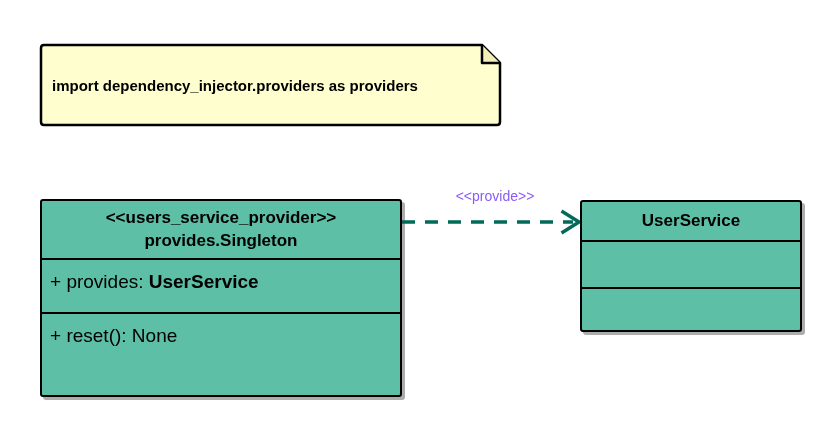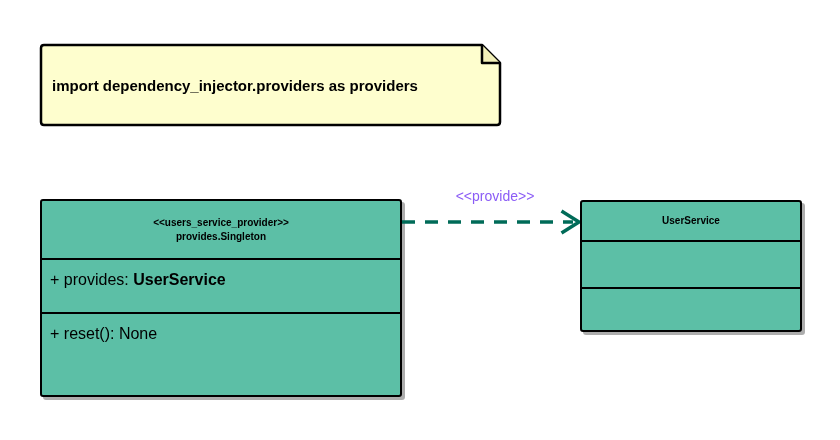--- a/index.html
+++ b/index.html
@@ -64,27 +64,27 @@
   .compartment + .compartment {
     border-top: 2.5px solid #000000;
   }
   .c-head {
     display: flex;
     flex-direction: column;
     align-items: center;
     justify-content: center;
     text-align: center;
     font-weight: bold;
-    font-size: 10px;
+    font-size: 17px;
     color: #000000;
     line-height: 1.32;
   }
   .c-body {
     padding: 9px 8px 8px 8px;
-    font-size: 16px;
+    font-size: 19px;
     color: #000000;
     line-height: 1.38;
   }
   .c-body .row {
     white-space: nowrap;
   }
   .c-body b {
     font-weight: bold;
   }
 

